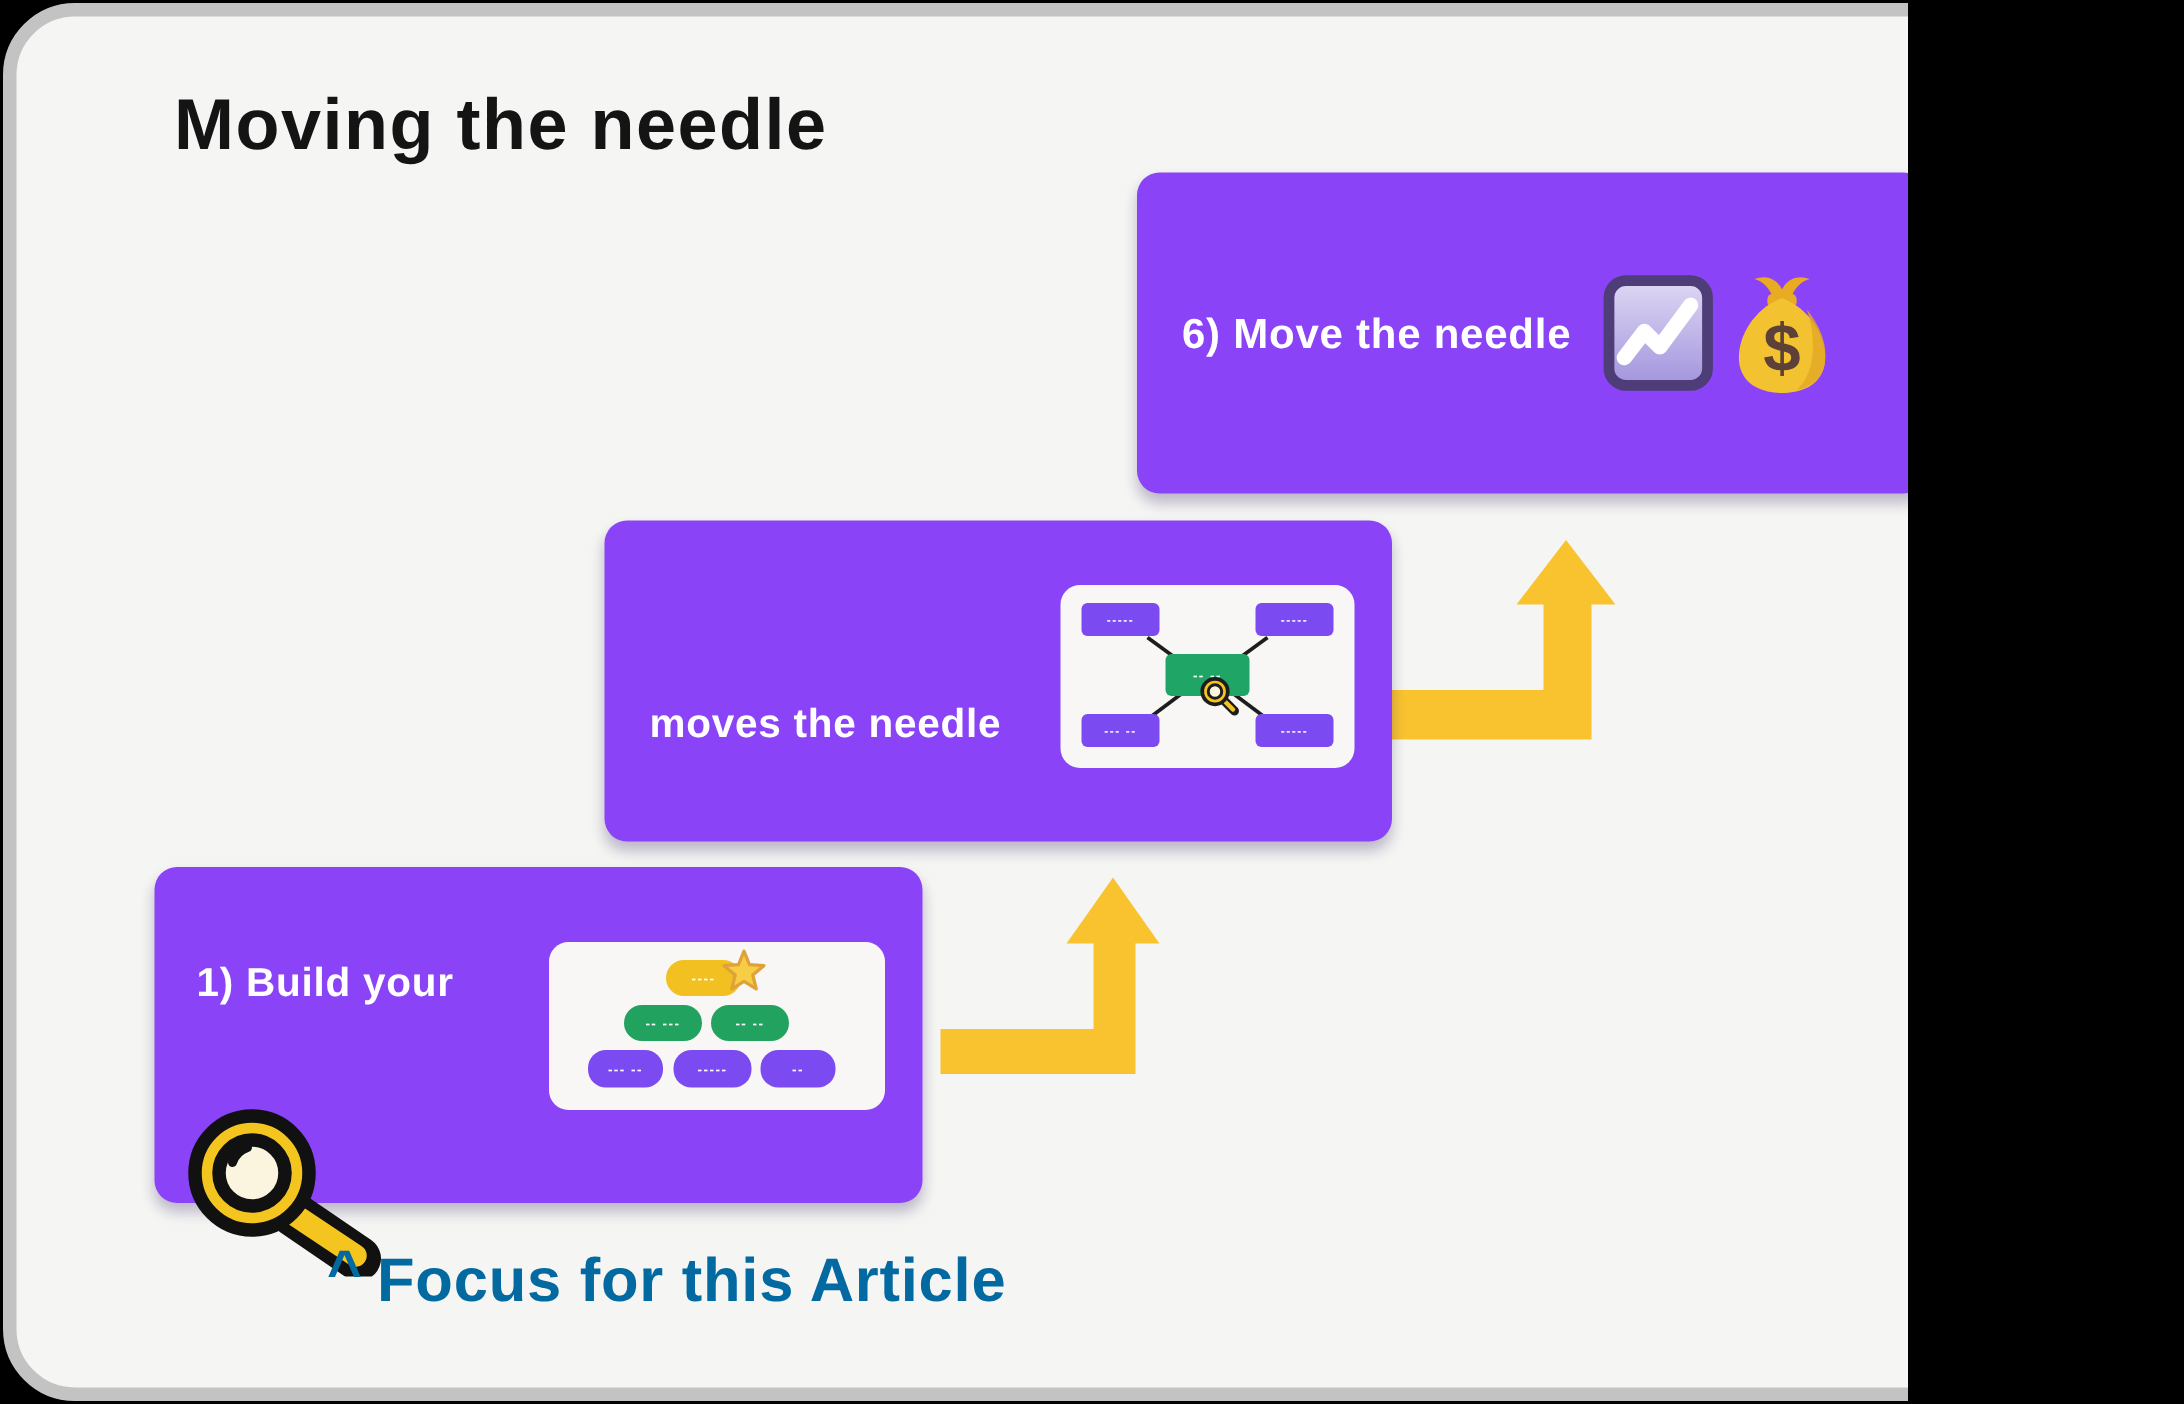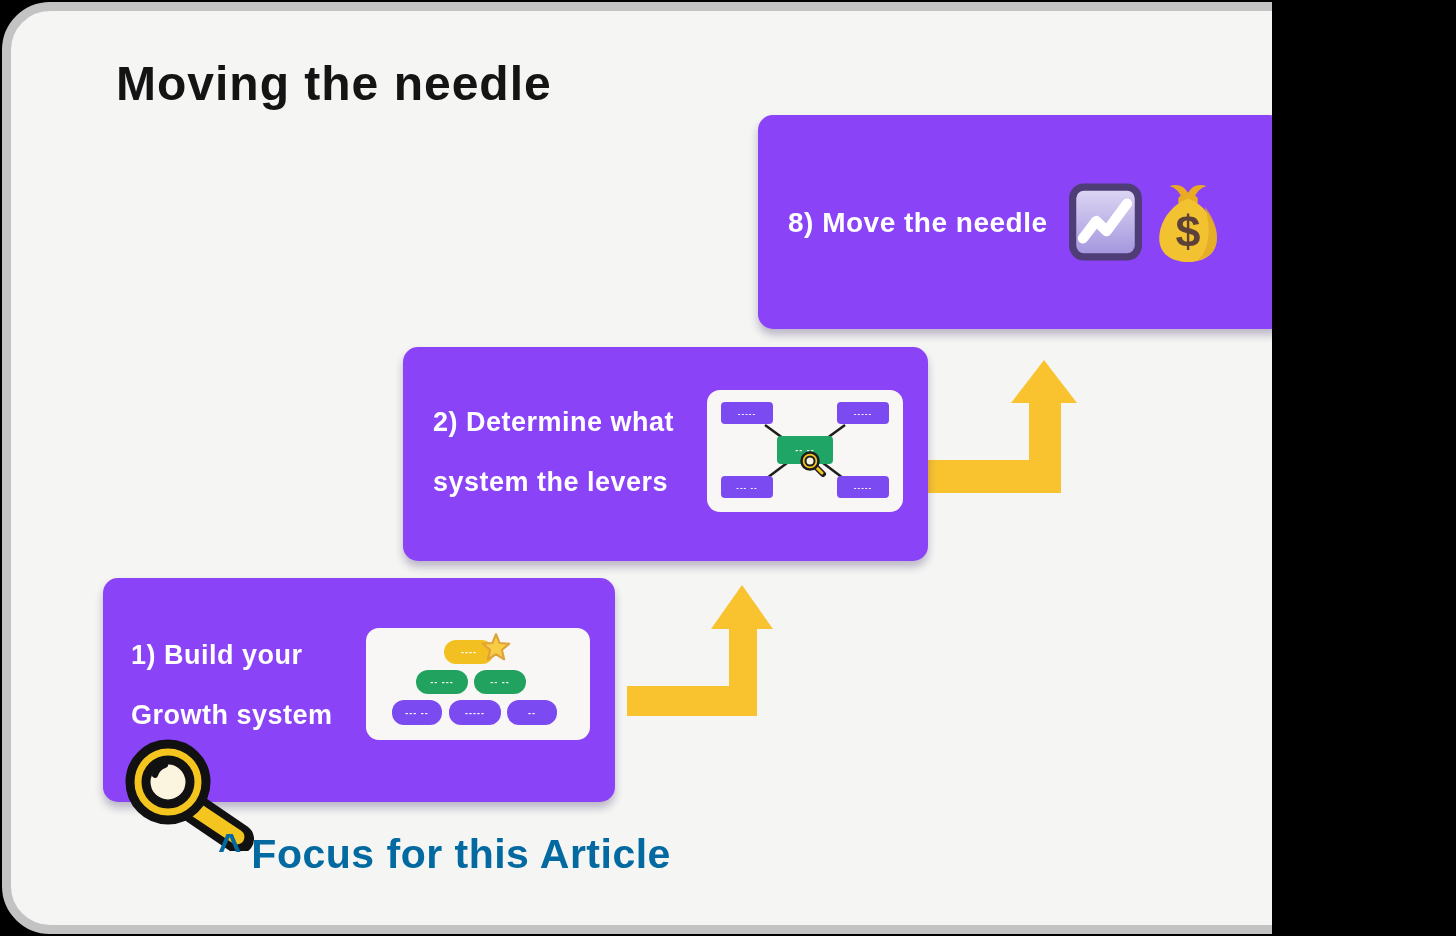--- a/index.html
+++ b/index.html
@@ -43,37 +43,35 @@
 
   <div class="title">Moving the needle</div>
 
   <svg class="arrow-layer" width="1456" height="936" viewBox="0 0 1456 936">
     <polygon points="627,686 729,686 729,629 711,629 742,585 773,629 757,629 757,716 627,716" fill="#f9c330"></polygon>
     <polygon points="928,460 1029,460 1029,403 1011,403 1044,360 1077,403 1061,403 1061,493 928,493" fill="#f9c330"></polygon>
   </svg>
 
   <div class="card card-1">
     <div class="card-label c1-l1">1) Build your</div>
-    <div class="card-label c1-l2">Growth system</div>
     <div class="mini-panel panel-1">
       <div class="pill yellow" style="left:78px;top:12px;width:50px;height:24px;">----</div>
       <svg class="icon-abs" style="left:115px;top:4px;" width="30" height="30" viewBox="0 0 28 28">
         <polygon points="14,2 17.4,10.3 26.4,11 19.5,16.8 21.6,25.5 14,20.8 6.4,25.5 8.5,16.8 1.6,11 10.6,10.3" fill="#f8cd46" stroke="#dfa23a" stroke-width="2" stroke-linejoin="round"></polygon>
       </svg>
       <div class="pill green" style="left:50px;top:42px;width:52px;height:24px;">-- ---</div>
       <div class="pill green" style="left:108px;top:42px;width:52px;height:24px;">-- --</div>
       <div class="pill vpurple" style="left:26px;top:72px;width:50px;height:25px;">--- --</div>
       <div class="pill vpurple" style="left:83px;top:72px;width:52px;height:25px;">-----</div>
       <div class="pill vpurple" style="left:141px;top:72px;width:50px;height:25px;">--</div>
     </div>
   </div>
 
   <div class="card card-2">
-    <div class="card-label c2-l1">2) Determine what</div>
-    <div class="card-label c2-l2">system the levers</div>
+    <div class="card-label c2-l2">moves the needle</div>
     <div class="mini-panel panel-2">
       <svg style="position:absolute;left:0;top:0;" width="196" height="122" viewBox="0 0 196 122">
         <line x1="58" y1="35" x2="84" y2="54" stroke="#1d1d1d" stroke-width="2.5"></line>
         <line x1="138" y1="35" x2="112" y2="54" stroke="#1d1d1d" stroke-width="2.5"></line>
         <line x1="60" y1="88" x2="84" y2="70" stroke="#1d1d1d" stroke-width="2.5"></line>
         <line x1="136" y1="88" x2="112" y2="70" stroke="#1d1d1d" stroke-width="2.5"></line>
       </svg>
       <div class="pill sq vpurple" style="left:14px;top:12px;width:52px;height:22px;font-size:8px;">-----</div>
       <div class="pill sq vpurple" style="left:130px;top:12px;width:52px;height:22px;font-size:8px;">-----</div>
       <div class="pill sq vpurple" style="left:14px;top:86px;width:52px;height:22px;font-size:8px;">--- --</div>
@@ -82,21 +80,21 @@
       <svg class="icon-abs" style="left:92px;top:60px;" width="28" height="28" viewBox="0 0 28 28">
         <line x1="17" y1="17" x2="24" y2="24" stroke="#1d1d1d" stroke-width="6" stroke-linecap="round"></line>
         <line x1="17" y1="17" x2="23" y2="23" stroke="#f5c51f" stroke-width="3" stroke-linecap="round"></line>
         <circle cx="11" cy="11" r="8.5" fill="#f5c51f" stroke="#1d1d1d" stroke-width="2.5"></circle>
         <circle cx="11" cy="11" r="4.5" fill="#fbf4de" stroke="#1d1d1d" stroke-width="2"></circle>
       </svg>
     </div>
   </div>
 
   <div class="card card-3">
-    <div class="card-label c3-l1">8) Move the needle</div>
+    <div class="card-label c3-l1">6) Move the needle</div>
     <svg class="icon-abs" style="left:310px;top:68px;" width="75" height="78" viewBox="0 0 72 76">
       <defs>
         <linearGradient id="chartbg" x1="0" y1="0" x2="0" y2="1">
           <stop offset="0" stop-color="#ded8f4"></stop>
           <stop offset="1" stop-color="#a294dd"></stop>
         </linearGradient>
       </defs>
       <rect x="4" y="4" width="64" height="68" rx="11" fill="url(#chartbg)" stroke="#4e3d77" stroke-width="7"></rect>
       <polyline points="14,54 27,37 37,47 57,20" fill="none" stroke="#fff" stroke-width="10" stroke-linecap="round" stroke-linejoin="round"></polyline>
     </svg>

